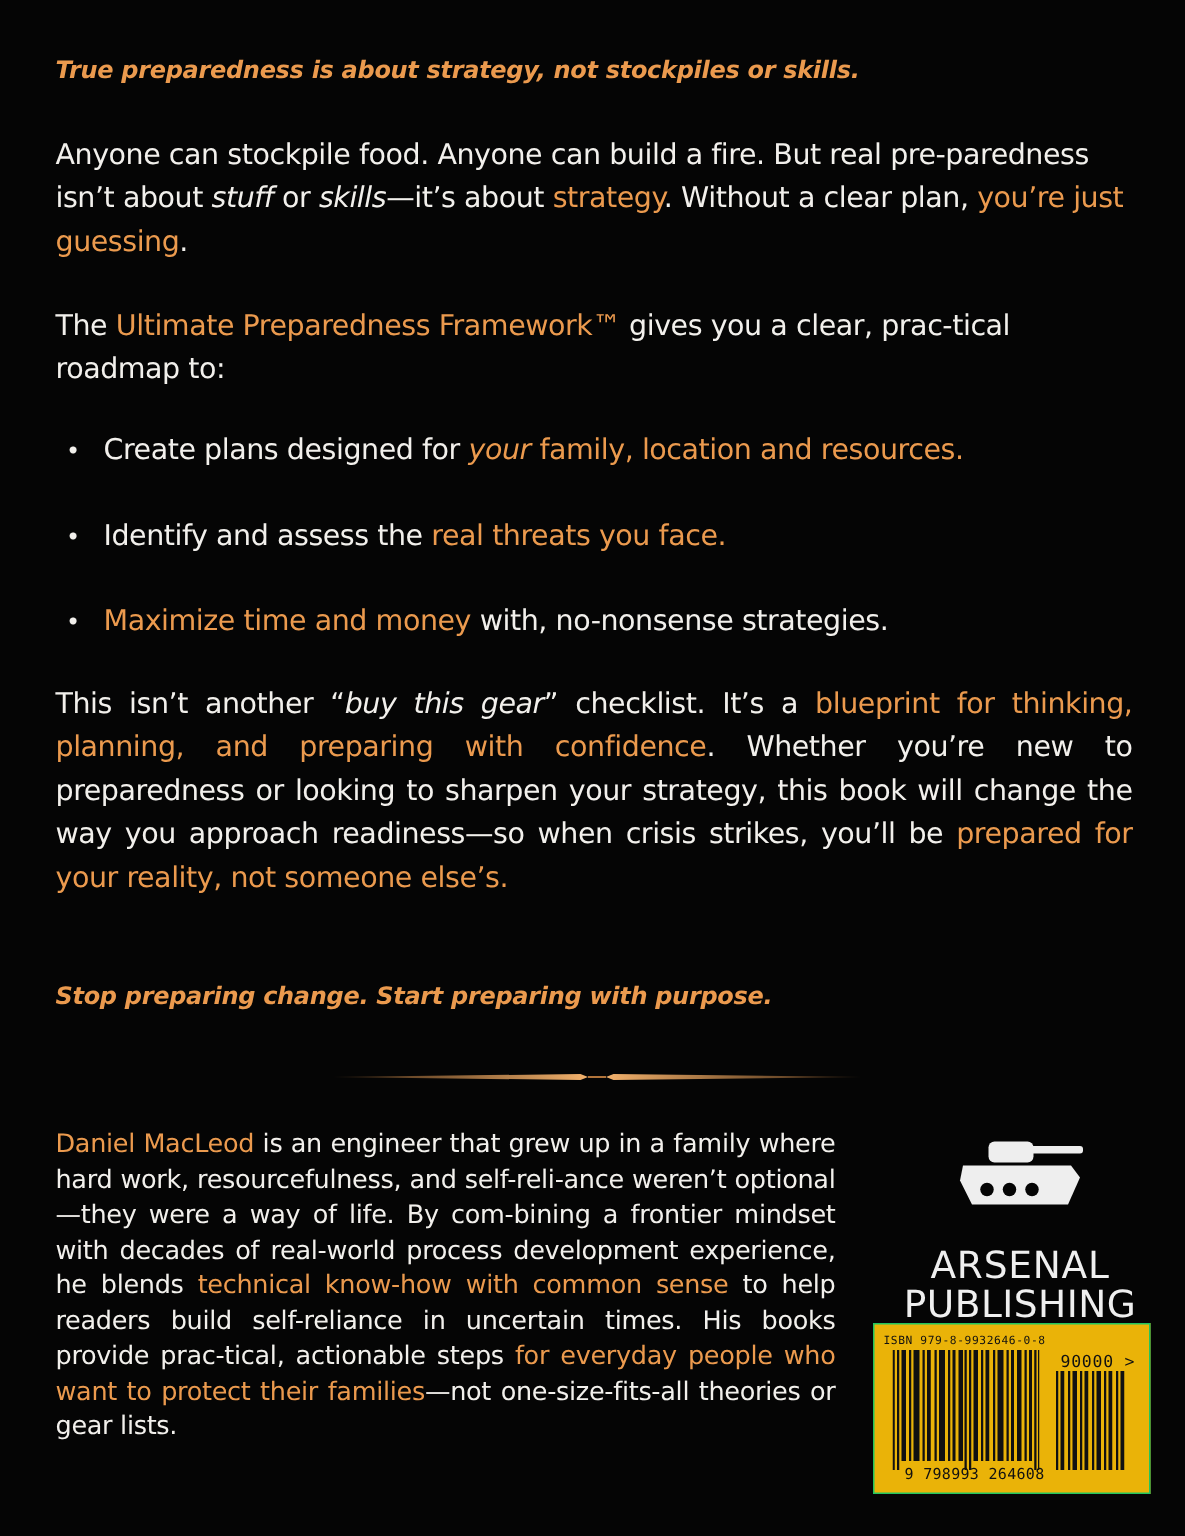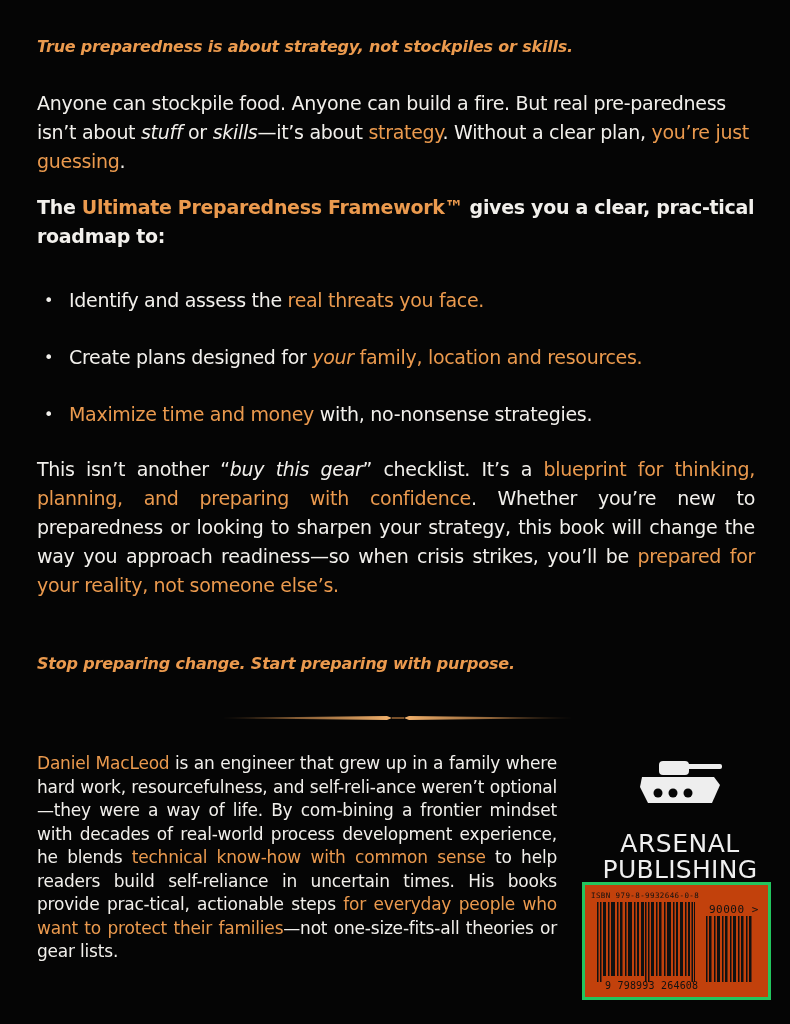--- a/index.html
+++ b/index.html
@@ -15,44 +15,44 @@
   .para { font-size:19px; line-height:29px; letter-spacing:-0.3px; }
   .just { text-align:justify; }
   ul.bullets { list-style:none; margin:0; padding:0; }
   ul.bullets li { font-size:19px; line-height:29px; margin-bottom:28px; position:relative; padding-left:32px; letter-spacing:-0.3px; }
   ul.bullets li::before { content:"•"; position:absolute; left:7px; top:0; color:#f2f0ec; font-size:16px; }
   .divider { position:absolute; left:222px; top:712px; width:352px; height:12px; }
   .bio { position:absolute; left:37px; top:752px; width:520px; font-size:17px; line-height:23.5px; text-align:justify; letter-spacing:-0.2px; }
   .pub { position:absolute; left:590px; top:755px; width:180px; text-align:center; color:#efefef; }
   .pub-name { font-size:25px; line-height:28px; letter-spacing:0.5px; margin-top:19px; }
   .pub-sub { font-size:25px; line-height:24px; letter-spacing:0.3px; }
-  .barcode { position:absolute; left:582px; top:882px; width:183px; height:112px; background:#c2410c; border:3px solid #22c55e; }
+  .barcode { position:absolute; left:582px; top:882px; width:183px; height:112px; background:#eab308; border:1px solid #22c55e; }
   .isbn-top { position:absolute; left:6px; top:6px; font-family:"DejaVu Sans Mono", monospace; font-size:7.5px; color:#111; letter-spacing:0.4px; }
   .bars-main { position:absolute; left:12px; top:17px; width:98px; height:80px; }
   .bars-add { position:absolute; left:121px; top:31px; width:46px; height:66px; }
   .ean-num { position:absolute; left:4px; top:95px; font-family:"DejaVu Sans Mono", monospace; font-size:10px; color:#111; letter-spacing:0.2px;margin-left:16px; }
   .add-num { position:absolute; left:124px; top:18px; font-family:"DejaVu Sans Mono", monospace; font-size:11px; color:#111; letter-spacing:0.5px; }
 </style>
 </head>
 <body>
 
 <div class="block headline" style="top:37px;">True preparedness is about strategy, not stockpiles or skills.</div>
 
 <div class="block para" style="top:89px;">
   <span>Anyone can stockpile food. Anyone can build a fire.  But real pre-paredness isn’t about </span><span class="i">stuff</span><span> or </span><span class="i">skills</span><span>—it’s about </span><span class="o">strategy</span><span>. Without a clear plan, </span><span class="o">you’re just guessing</span><span>.</span>
 </div>
 
-<div class="block para" style="top:193px;font-weight:bold;">
+<div class="block para" style="top:203px;">
   <span>The </span><span class="o">Ultimate Preparedness Framework™</span><span> gives you a </span><span>clear, prac-tical roadmap to:</span>
 </div>
 
 <div class="block" style="top:286px; left:37px;">
   <ul class="bullets">
+    <li><span>Create plans designed for </span><span class="o i">your</span><span class="o"> family, location and resources.</span></li>
     <li><span>Identify and assess the </span><span class="o">real threats you face.</span></li>
-    <li><span>Create plans designed for </span><span class="o i">your</span><span class="o"> family, location and resources.</span></li>
     <li><span class="o">Maximize time and money</span><span> with, no-nonsense strategies.</span></li>
   </ul>
 </div>
 
 <div class="block para just" style="top:455px;">
   <span>This isn’t another “</span><span class="i">buy this gear</span><span>” checklist. It’s a </span><span class="o">blueprint for thinking, planning, and preparing with confidence</span><span>. Whether you’re new to preparedness or looking to sharpen your strategy, this book will change the way you approach readiness—so when crisis strikes, you’ll be </span><span class="o">prepared for your reality, not someone else’s.</span>
 </div>
 
 <div class="block headline" style="top:654px;">Stop preparing change. Start preparing with purpose.</div>
 

